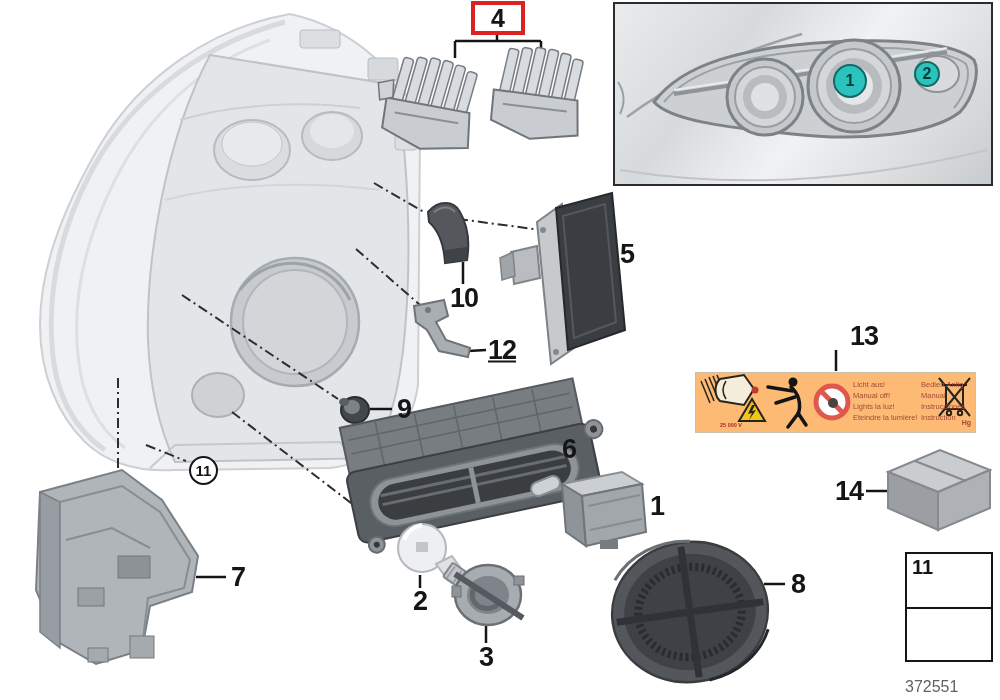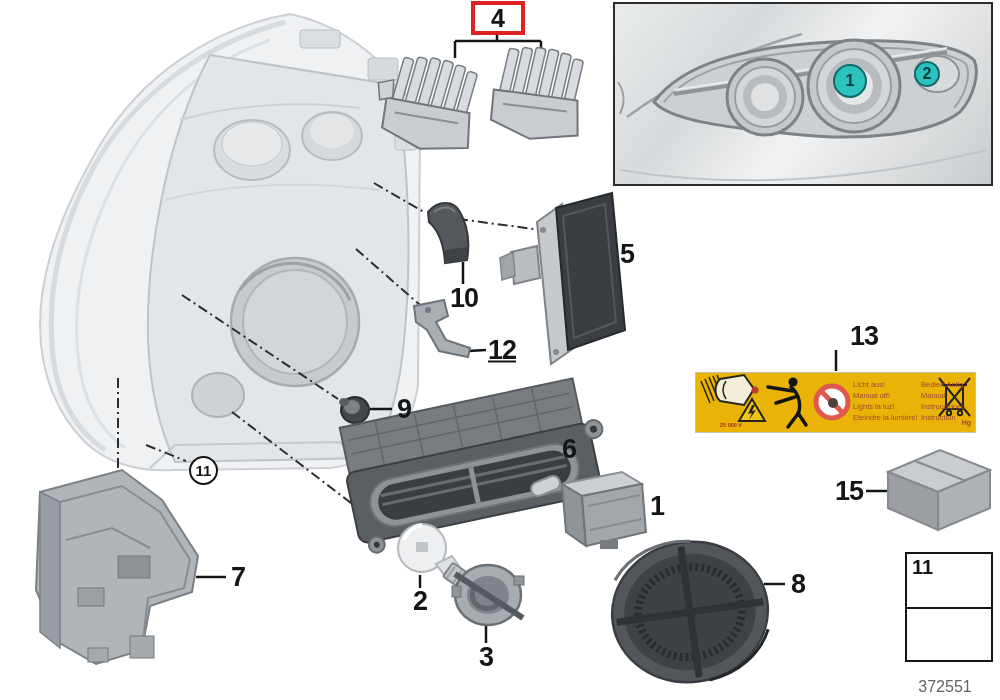--- a/index.html
+++ b/index.html
@@ -12,28 +12,28 @@
            box-sizing:border-box;display:flex;align-items:center;justify-content:center;}
   .red-box .num{font:700 25px "Liberation Sans",sans-serif;color:#141516;transform:none;position:static;}
   .circle-badge{position:absolute;width:29px;height:29px;border:2.5px solid #141516;border-radius:50%;
            background:#fff;box-sizing:border-box;display:flex;align-items:center;justify-content:center;
            font:700 15px "Liberation Sans",sans-serif;color:#141516;cursor:pointer;}
   .photo-panel{position:absolute;left:613px;top:2px;width:380px;height:184px;border:2px solid #2a2c2e;
            box-sizing:border-box;background:linear-gradient(128deg,#e9ebec 0%,#d7dadc 30%,#f1f2f3 55%,#c9ccce 100%);overflow:hidden;}
   .teal-badge{position:absolute;border-radius:50%;background:#2cc2be;border:2px solid #116a66;
            box-sizing:border-box;display:flex;align-items:center;justify-content:center;
            font:700 16px "Liberation Sans",sans-serif;color:#0b3c3a;cursor:pointer;}
-  .warning-label{position:absolute;left:695px;top:372px;width:281px;height:61px;background:#eab308;
+  .warning-label{position:absolute;left:695px;top:372px;width:281px;height:61px;background:#fdba74;
            border:1px solid #c7c0ab;box-sizing:border-box;}
   .warn-col{position:absolute;top:6px;font:400 7.5px "Liberation Sans",sans-serif;color:#a24a36;line-height:11px;white-space:nowrap;}
   .inset-box{position:absolute;left:905px;top:552px;width:88px;height:110px;border:2.5px solid #141516;
            box-sizing:border-box;background:#fff;}
   .inset-box .divider{position:absolute;left:0;top:53px;width:100%;height:2px;background:#141516;}
   .inset-label{position:absolute;left:5px;top:2px;font:700 20px "Liberation Sans",sans-serif;color:#141516;}
-  .diagram-number{position:absolute;left:905px;top:678px;width:80px;text-align:center;
+  .diagram-number{position:absolute;left:905px;top:678px;width:80px;
            font:400 16px "Liberation Sans",sans-serif;color:#5f6468;}
   .warn-voltage{position:absolute;left:24px;top:49px;font:700 5.5px "Liberation Sans",sans-serif;color:#a52d20;}
   .warn-hg{position:absolute;right:4px;top:46px;font:700 7px "Liberation Sans",sans-serif;color:#a24a36;}
 </style>
 </head>
 <body>
 
 <div id="stage">
 
   <svg id="artwork" width="1000" height="700" viewBox="0 0 1000 700">
@@ -284,21 +284,21 @@
   <div class="callout" style="left:464px;top:298px;">10</div>
   <div class="callout" style="left:502px;top:350px;text-decoration:underline;">12</div>
   <div class="callout" style="left:404px;top:409px;">9</div>
   <div class="callout" style="left:569px;top:449px;">6</div>
   <div class="callout" style="left:657px;top:506px;">1</div>
   <div class="callout" style="left:420px;top:601px;">2</div>
   <div class="callout" style="left:486px;top:657px;">3</div>
   <div class="callout" style="left:798px;top:584px;">8</div>
   <div class="callout" style="left:238px;top:577px;">7</div>
   <div class="callout" style="left:837px;top:336px;margin-left:27px;">13</div>
-  <div class="callout" style="left:849px;top:491px;">15</div>
+  <div class="callout" style="left:849px;top:491px;">14</div>
 
   <div class="circle-badge" style="left:189px;top:456px;">
     <span>11</span>
   </div>
 
   <div class="warning-label">
     <svg width="279" height="59" viewBox="0 0 279 59">
       <g stroke="#26241f" stroke-width="1.5">
         <line x1="5" y1="8" x2="14" y2="30"></line>
           <line x1="9" y1="6" x2="18" y2="28"></line>

